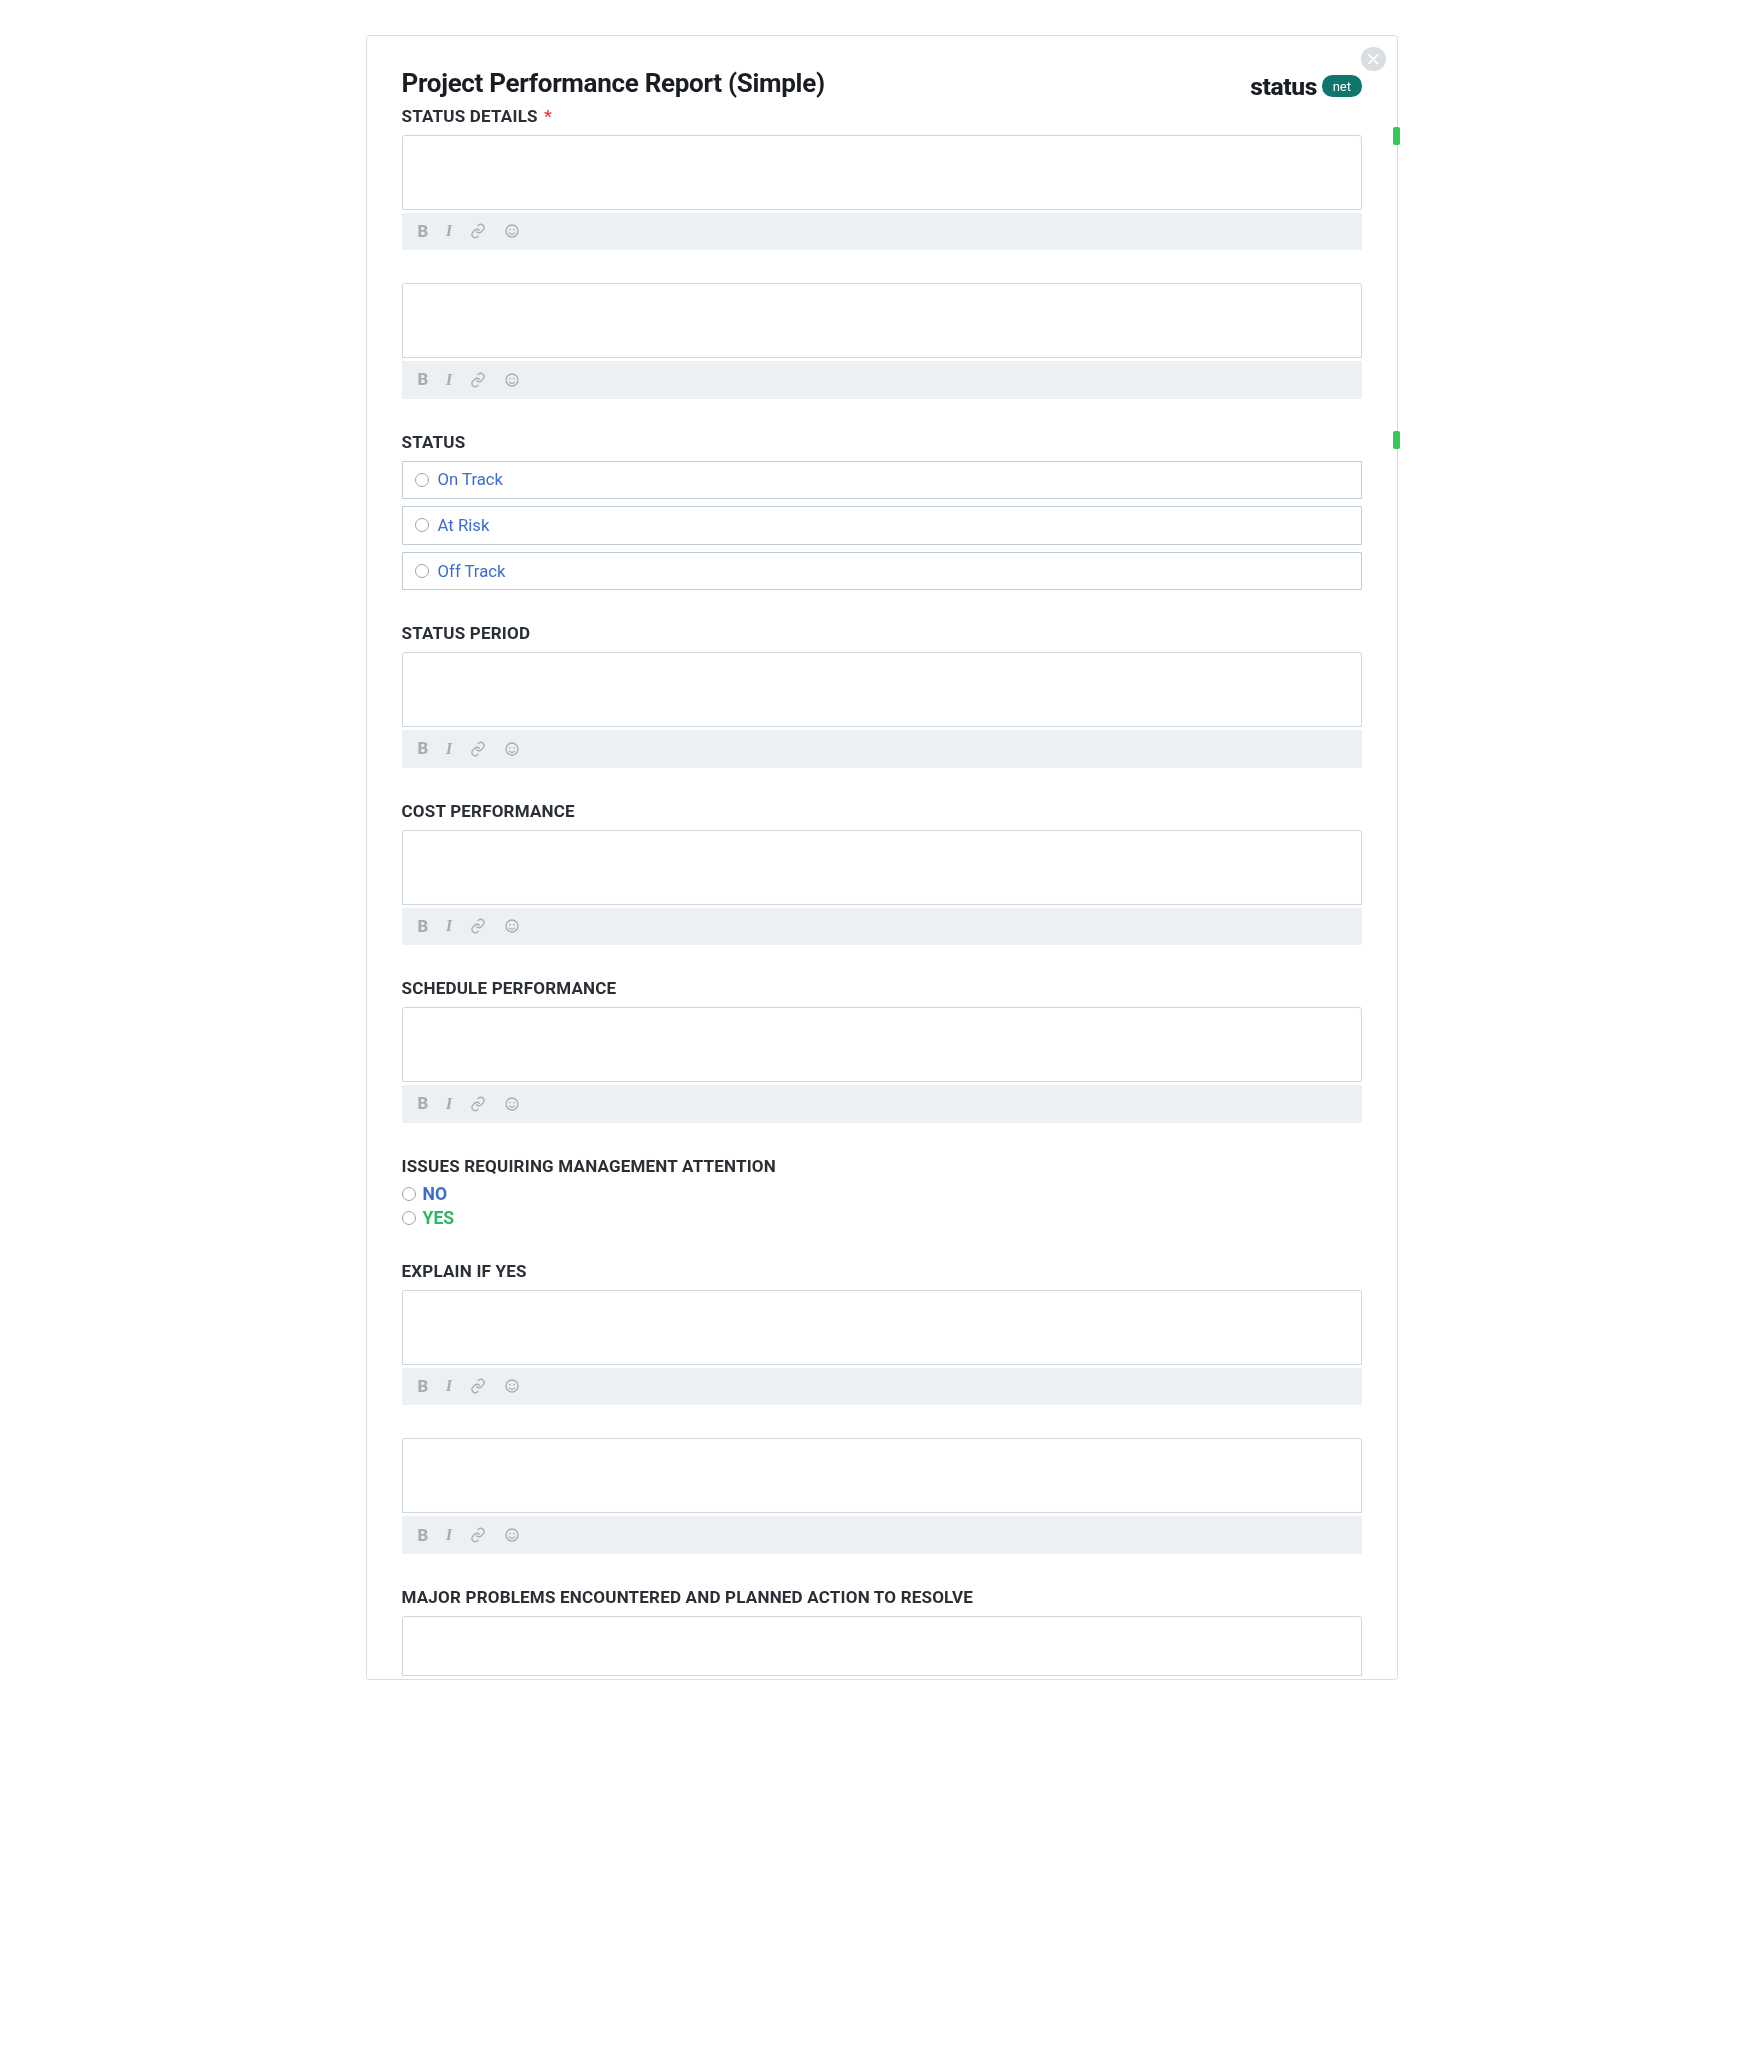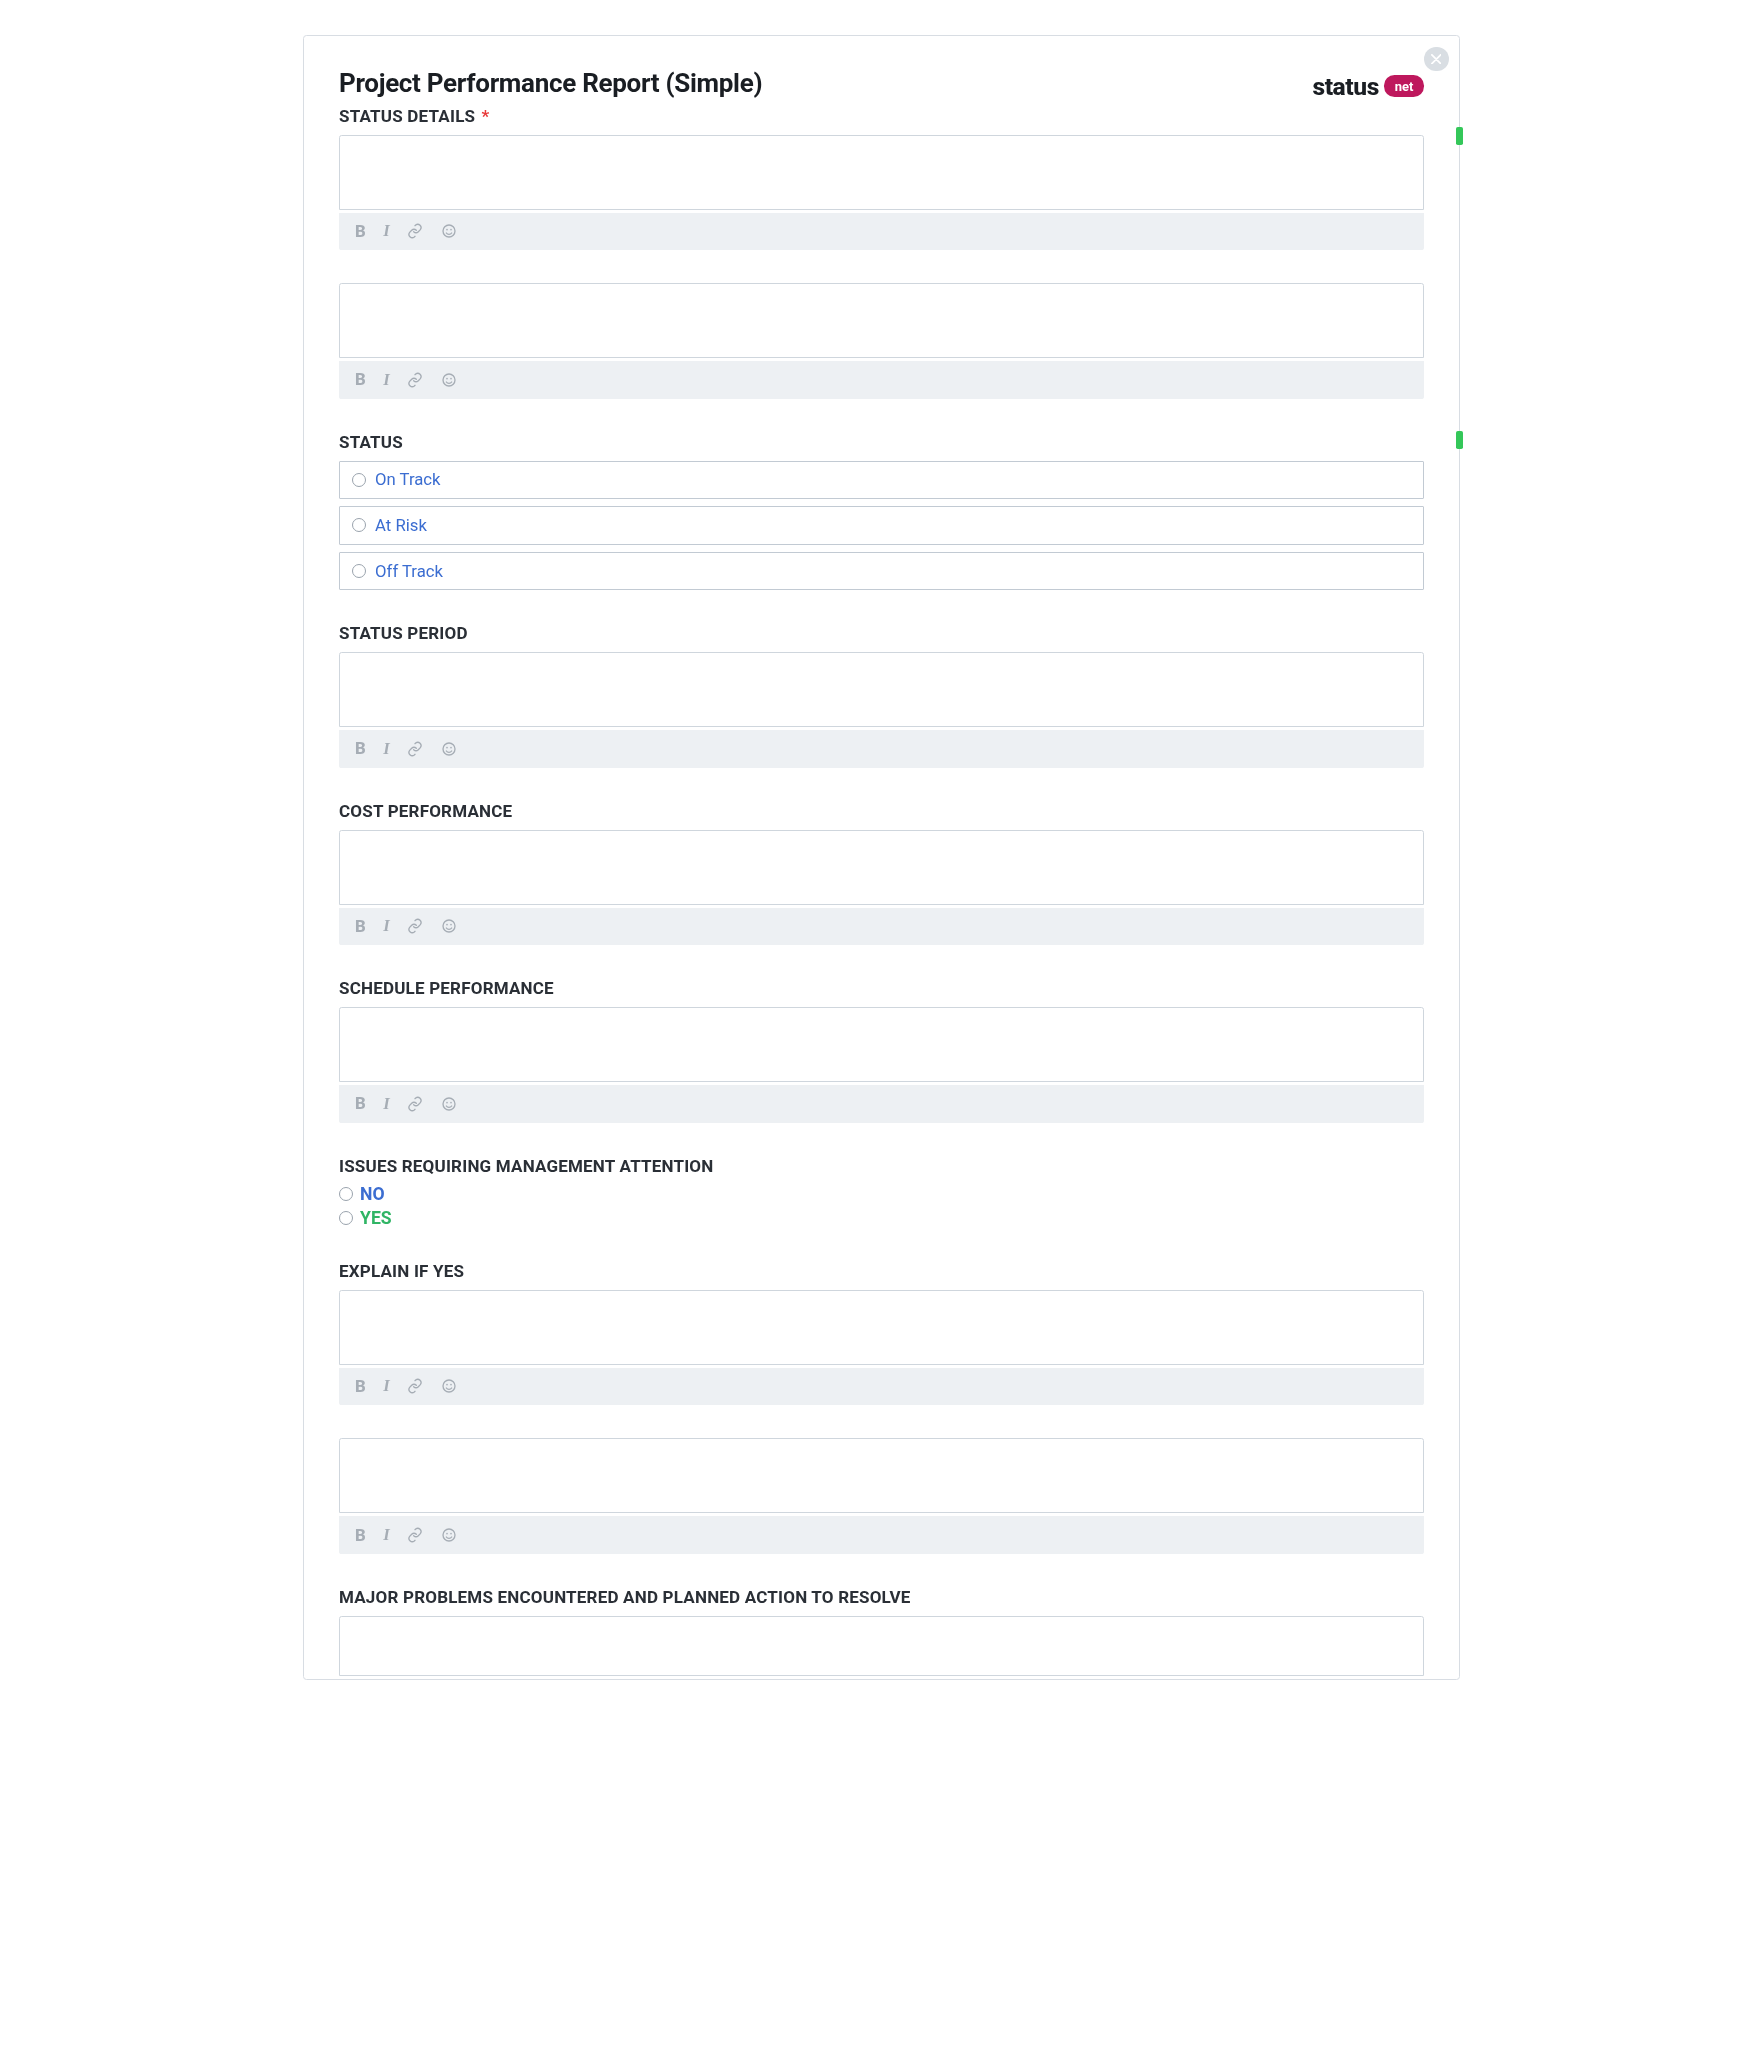--- a/index.html
+++ b/index.html
@@ -4,21 +4,21 @@
   <style>
     * { box-sizing: border-box; margin: 0; padding: 0; }
     body {
       font-family: -apple-system, BlinkMacSystemFont, "Segoe UI", Roboto, Helvetica, Arial, sans-serif;
       background: #fff;
       display: flex;
       justify-content: center;
       padding: 35px 17.6px;
     }
     .modal {
-      width: 1157px;
+      width: 1032px;
       border: 0.9px solid #d8dde3;
       border-radius: 3.5px;
       background: #fff;
       padding: 32px 35px 0;
       position: relative;
     }
     .close-btn {
       position: absolute;
       top: 10.5px;
       right: 10.5px;
@@ -51,24 +51,24 @@
       gap: 5.3px;
       padding-top: 3.5px;
     }
     .brand-status {
       font-size: 24.6px;
       font-weight: 800;
       color: #1a1e23;
       letter-spacing: -0.4px;
     }
     .brand-net {
-      background: #be185d;
+      background: #0f766e;
       color: #fff;
       font-size: 13px;
-      font-weight: 700;
+      font-weight: 400;
       padding: 3.5px 10.5px;
       border-radius: 10.5px;
     }
     .section { margin-bottom: 33px; }
     .section-label {
       font-size: 17px;
       font-weight: 700;
       color: #2a2f36;
       letter-spacing: 0.2px;
       margin-bottom: 8.8px;

